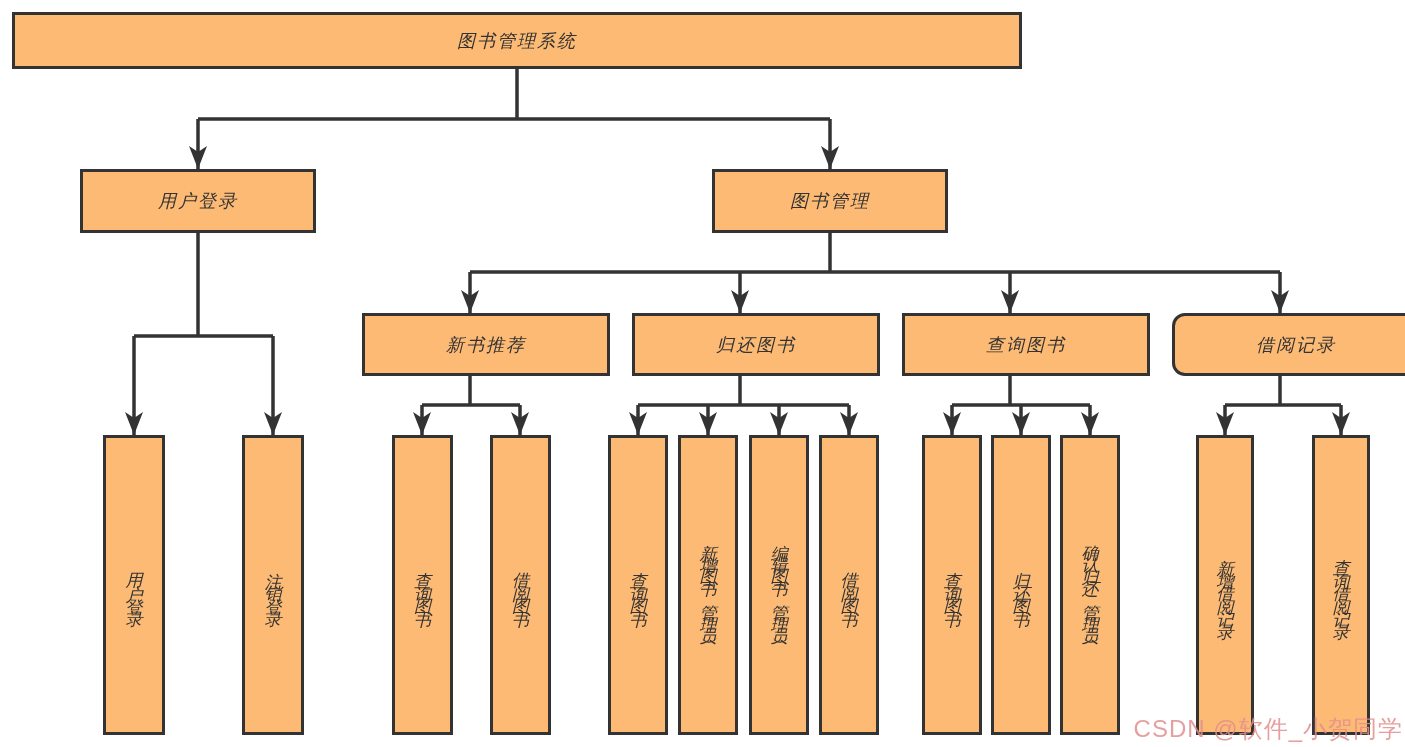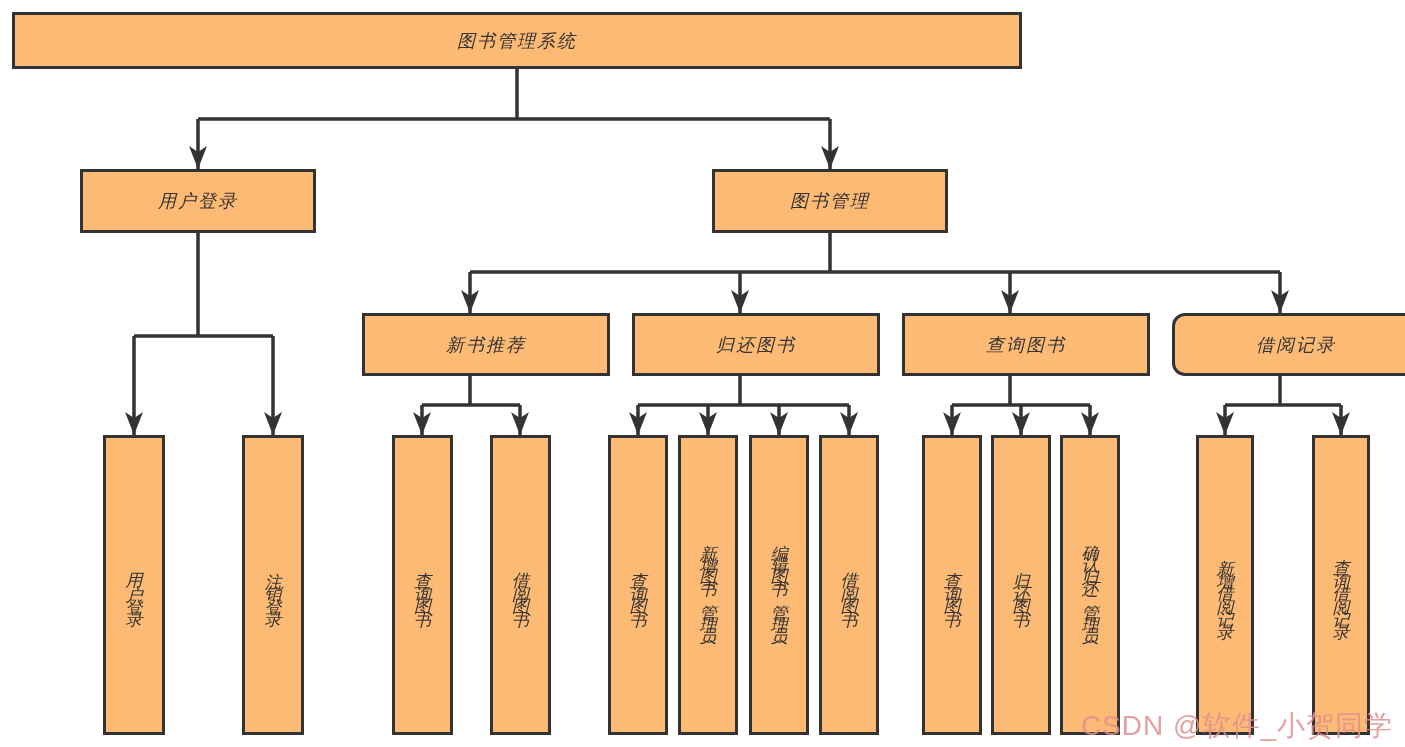--- a/index.html
+++ b/index.html
@@ -67,23 +67,23 @@
   .lf7  { left: 749px; width: 60px; }
   .lf8  { left: 819px; width: 60px; }
   .lf9  { left: 922px; width: 60px; }
   .lf10 { left: 991px; width: 60px; }
   .lf11 { left: 1060px; width: 60px; }
   .lf12 { left: 1196px; width: 58px; }
   .lf13 { left: 1312px; width: 58px; }
   .long .vlabel { letter-spacing: 12px; }
   #watermark {
     position: absolute;
-    right: 12px;
+    right: 2px;
     bottom: 2px;
-    font-size: 28px;
+    font-size: 24px;
     color: rgba(226, 142, 142, 0.85);
     letter-spacing: 1px;
     z-index: 2;
     white-space: nowrap;
   }
 </style>
 </head>
 <body>
 
 <div id="canvas">

